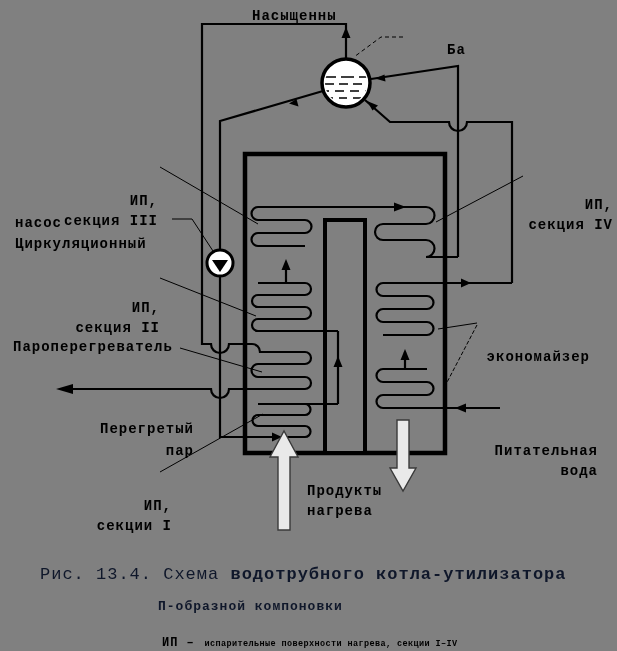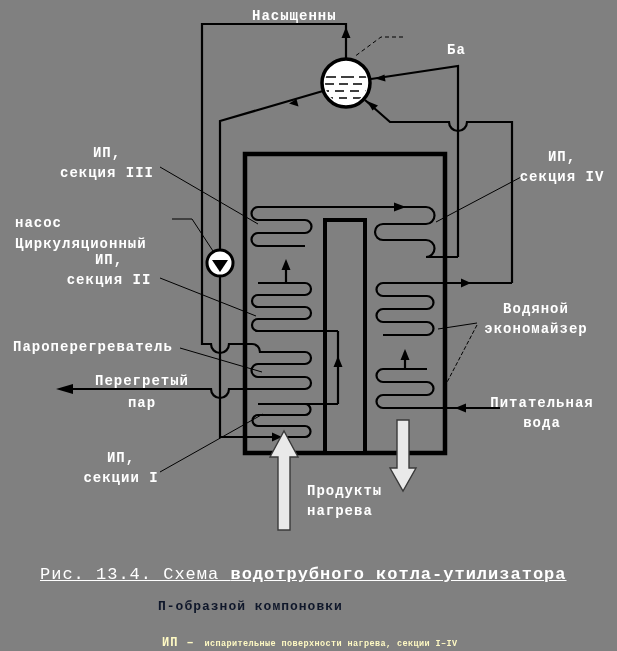--- a/index.html
+++ b/index.html
@@ -6,51 +6,50 @@
   .stage{
     position:relative;
     width:617px;height:651px;
     background:#808080;
     font-family:"Liberation Mono","DejaVu Sans Mono",monospace;
     overflow:hidden;
   }
   .stage svg{position:absolute;left:0;top:0;}
   .lbl{
     position:absolute;
-    color:#ffffff;
+    color:#000000;
     font-size:14px;
     font-weight:bold;
     letter-spacing:1px;
     line-height:20px;
     white-space:nowrap;
   }
-  .lbl.center{text-align:center;white-space:normal;}
+  .lbl.center{text-align:right;white-space:normal;margin-top:48px;}
   .caption{
     position:absolute;
     left:40px;top:565px;
     font-size:17px;
     letter-spacing:1px;
-    color:#ffffff;
+    color:#0f172a;
     white-space:nowrap;
-    text-decoration:underline;
   }
   .caption .bold{font-weight:bold;}
   .note1{
     position:absolute;
     left:158px;top:599px;
     font-size:13px;font-weight:bold;
     letter-spacing:1px;
     color:#0f172a;
     filter:blur(0.4px);
     white-space:nowrap;
   }
   .note2{
     position:absolute;
     left:162px;top:633px;
-    color:#fef9c3;
+    color:#000000;
     filter:blur(0.5px);
     white-space:nowrap;
   }
   .note2 .term{font-size:12px;font-weight:bold;letter-spacing:1px;}
   .note2 .rest{font-size:8.5px;font-weight:bold;letter-spacing:0.4px;}
 </style>
 </head>
 <body>
 
 <div class="stage">
@@ -155,21 +154,20 @@
     <div>ИП,</div>
     <div>секция II</div>
   </div>
 
   <div class="lbl center" style="left:511px;top:147px;width:102px;">
     <div>ИП,</div>
     <div>секция IV</div>
   </div>
 
   <div class="lbl center" style="left:482px;top:299px;width:108px;">
-    <div>Водяной</div>
     <div>экономайзер</div>
   </div>
 
   <div class="lbl" style="left:13px;top:337px;">Пароперегреватель</div>
 
   <div class="lbl center" style="left:90px;top:370px;width:104px;line-height:22px;">
     <div>Перегретый</div>
     <div>пар</div>
   </div>
 

